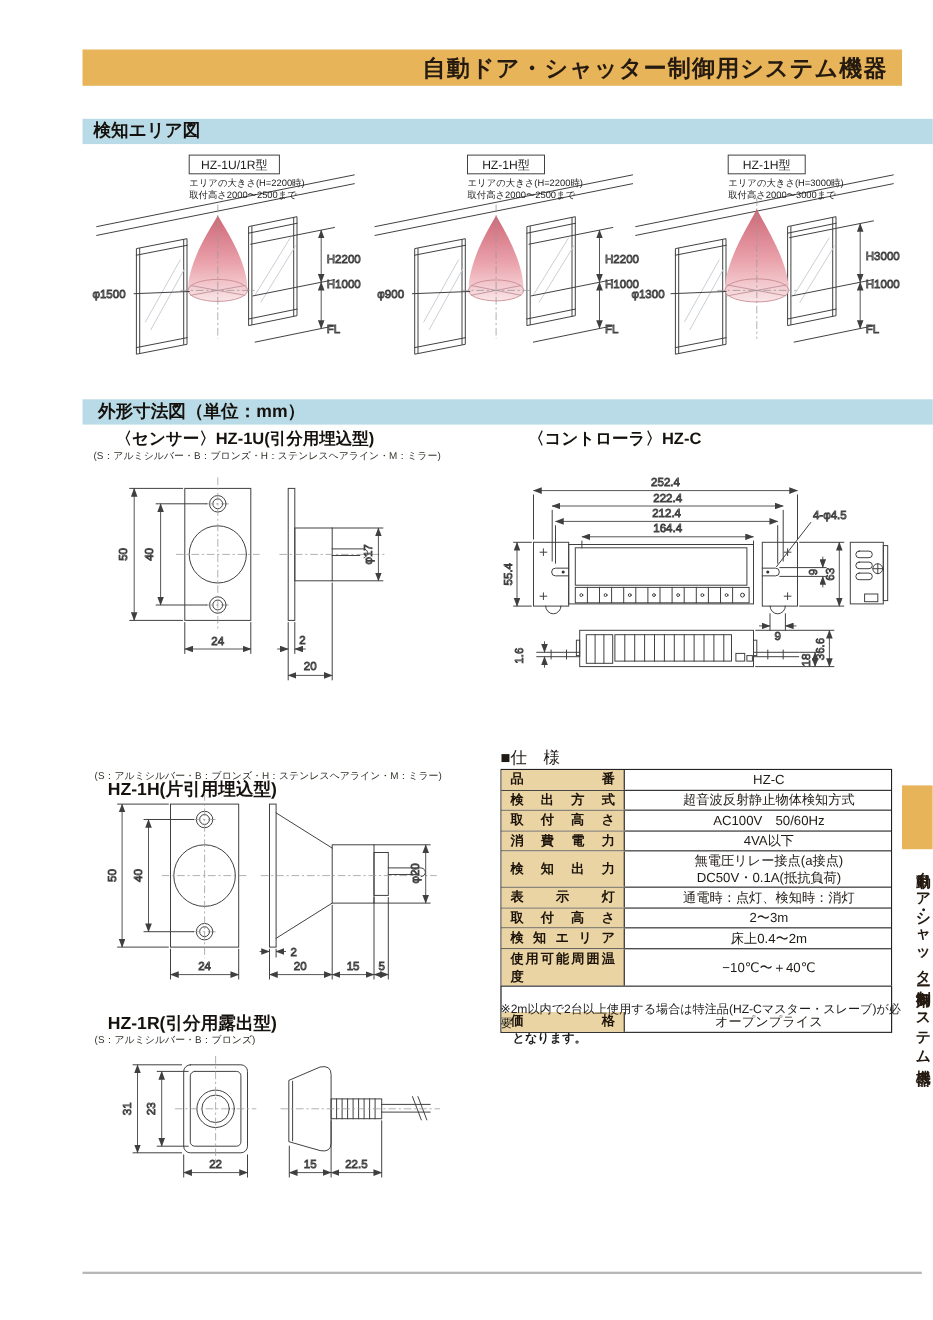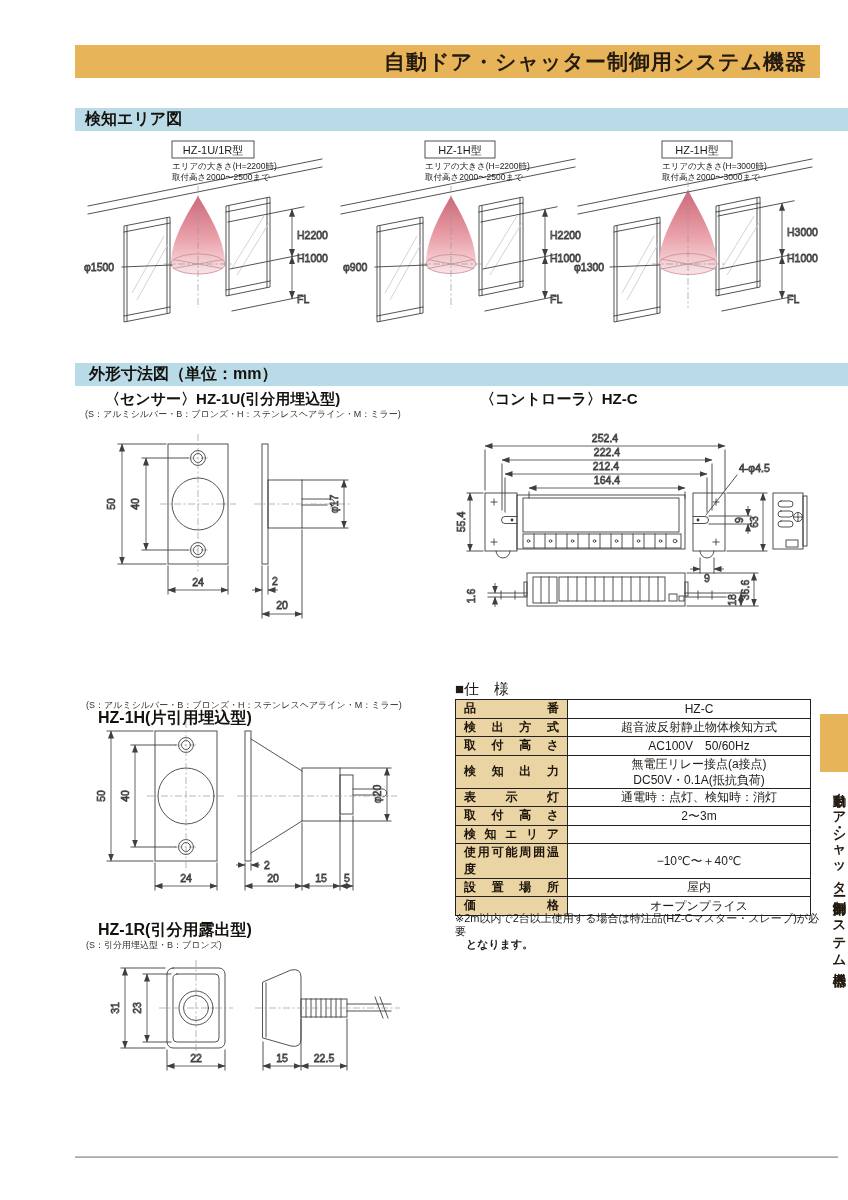--- a/index.html
+++ b/index.html
@@ -26,21 +26,21 @@
   .shine{stroke:#c9ced3;stroke-width:0.9;}
   .cl{stroke:#9a9a9a;stroke-width:0.7;stroke-dasharray:7 2.5 2 2.5;fill:none;}
   .dim{stroke:#3f3f3f;stroke-width:0.8;fill:none;}
   .cross{stroke:#bd8f97;stroke-width:0.8;}
   .arr{fill:#3f3f3f;}
   #spec-heading{position:absolute;left:455px;top:680px;font-size:15px;font-weight:normal;}
   #spec-table,#price-table{position:absolute;left:455px;width:356px;border:1px solid #222;box-sizing:border-box;background:#fff;}
   #spec-table{top:699px;}
   #price-table{top:896px;}
   .spec-row{display:flex;border-bottom:1px solid #222;}
-  .spec-row:last-child,#price-table .spec-row{border-bottom:none;}
+  .spec-row:last-child,#price-table .spec-row{border-bottom:none;margin-top:23px;}
   .spec-label{width:112px;background:#EBD4A4;border-right:1px solid #222;display:flex;align-items:center;
       padding:0 8px;box-sizing:border-box;font-weight:bold;font-size:12px;color:#1c140a;}
   .spec-label span{width:100%;text-align:justify;text-align-last:justify;}
   .spec-value{flex:1;display:flex;flex-direction:column;align-items:center;justify-content:center;
       font-size:12px;min-height:17.5px;line-height:16px;text-align:center;padding-left:20px;}
   .notes{position:absolute;left:455px;top:912px;width:370px;font-size:11px;line-height:13px;color:#1c1c1c;}
   .notes .l2{padding-left:11px;font-weight:bold;}
   #sidebar-tab{position:absolute;left:820px;top:714px;width:28px;height:58px;background:#E8B45A;}
   #sidebar-text{position:absolute;left:817px;top:782px;width:31px;writing-mode:vertical-rl;text-orientation:upright;
       font-size:13.5px;font-weight:bold;letter-spacing:1.5px;color:#241a10;text-align:left;}
@@ -575,20 +575,28 @@
   <div class="spec-row">
     <div class="spec-label">
         <span>取付高さ</span>
       </div>
     <div class="spec-value">
         <div>AC100V　50/60Hz</div>
       </div>
   </div>
   <div class="spec-row">
     <div class="spec-label">
+        <span>消費電力</span>
+      </div>
+    <div class="spec-value">
+        <div>4VA以下</div>
+      </div>
+  </div>
+  <div class="spec-row">
+    <div class="spec-label">
         <span>検知出力</span>
       </div>
     <div class="spec-value">
       <div>無電圧リレー接点(a接点)</div>
       <div>DC50V・0.1A(抵抗負荷)</div>
     </div>
   </div>
   <div class="spec-row">
     <div class="spec-label">
         <span>表示灯</span>
@@ -601,20 +609,23 @@
     <div class="spec-label">
         <span>取付高さ</span>
       </div>
     <div class="spec-value">
         <div>2〜3m</div>
       </div>
   </div>
   <div class="spec-row">
     <div class="spec-label">
         <span>検知エリア</span>
+      </div>
+    <div class="spec-value">
+        <div>床上0.4〜2m</div>
       </div>
   </div>
   <div class="spec-row">
     <div class="spec-label">
         <span>使用可能周囲温度</span>
       </div>
     <div class="spec-value">
         <div>−10℃〜＋40℃</div>
       </div>
   </div>
@@ -638,21 +649,21 @@
       </div>
   </div>
 </div>
 
 <div class="notes">
   <div>※2m以内で2台以上使用する場合は特注品(HZ-Cマスター・スレーブ)が必要</div>
   <div class="l2">となります。</div>
 </div>
 
 <div class="h2 big" style="left:78px;top:920px">HZ-1R(引分用露出型)</div>
-<div class="sub" style="left:86px;top:939px">(S：引分用埋込型・B：ブロンズ)</div>
+<div class="sub" style="left:86px;top:939px">(S：アルミシルバー・B：ブロンズ)</div>
 
 <svg class="diagram" style="left:95px;top:948px" width="320" height="140" viewBox="0 0 320 140">
   <defs>
     <marker id="ar6" viewBox="0 0 8 6" refX="7.5" refY="3" markerWidth="8" markerHeight="6" orient="auto-start-reverse" markerUnits="userSpaceOnUse">
         <path d="M0,0 L8,3 L0,6 Z" class="arr"></path>
       </marker>
   </defs>
   <g>
     <rect class="ln" x="72" y="20" width="58" height="80" rx="6"></rect>
     <rect class="ln" x="78" y="26" width="46" height="68" rx="4"></rect>

